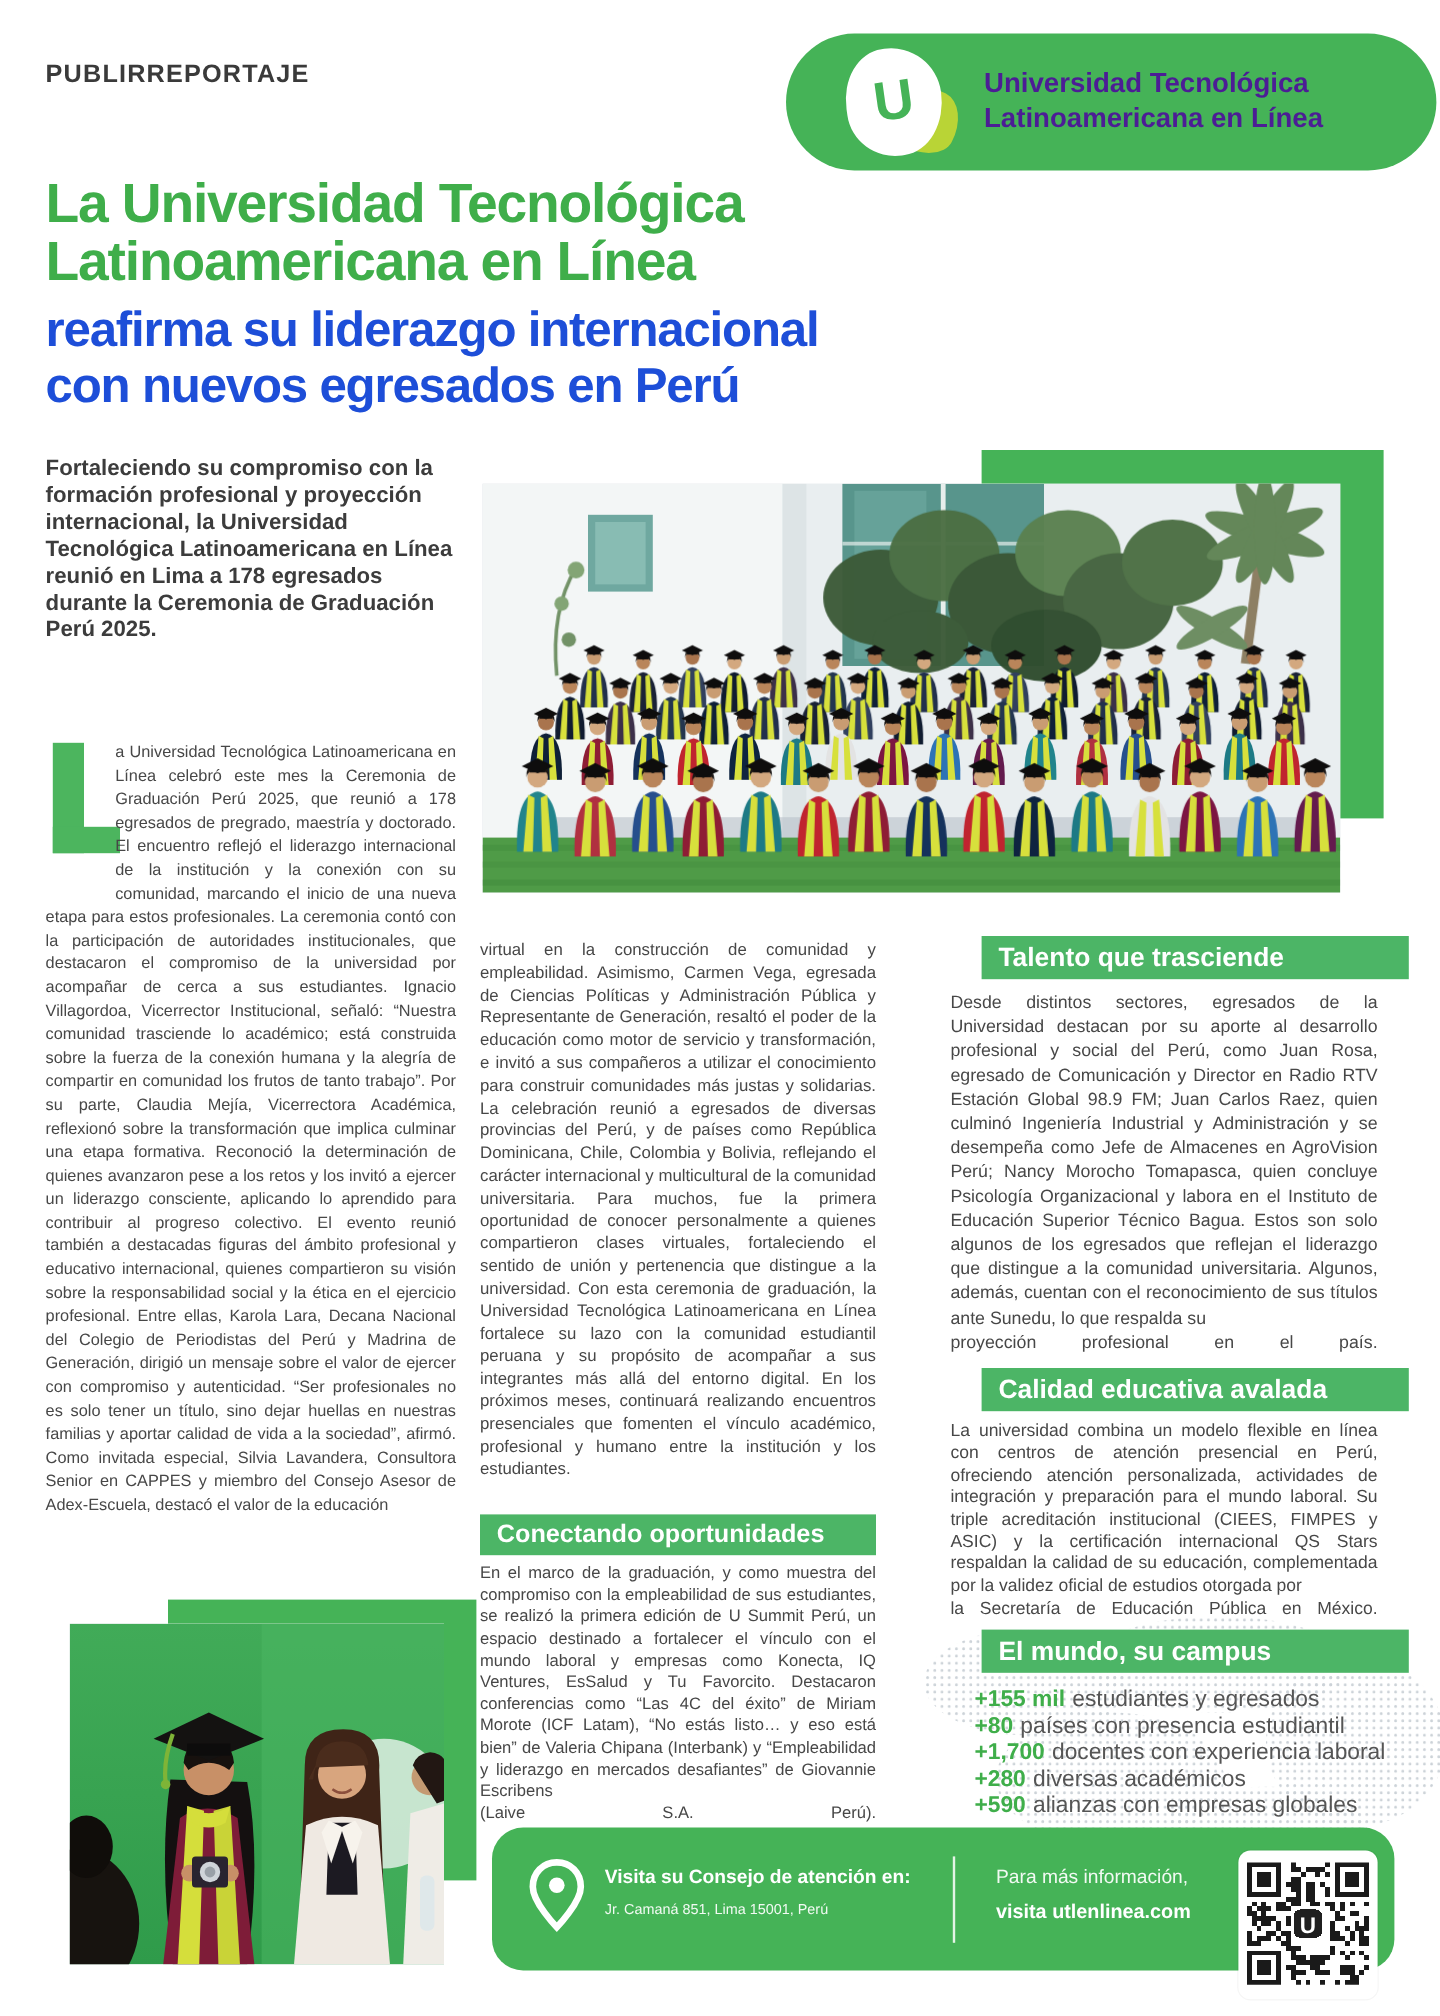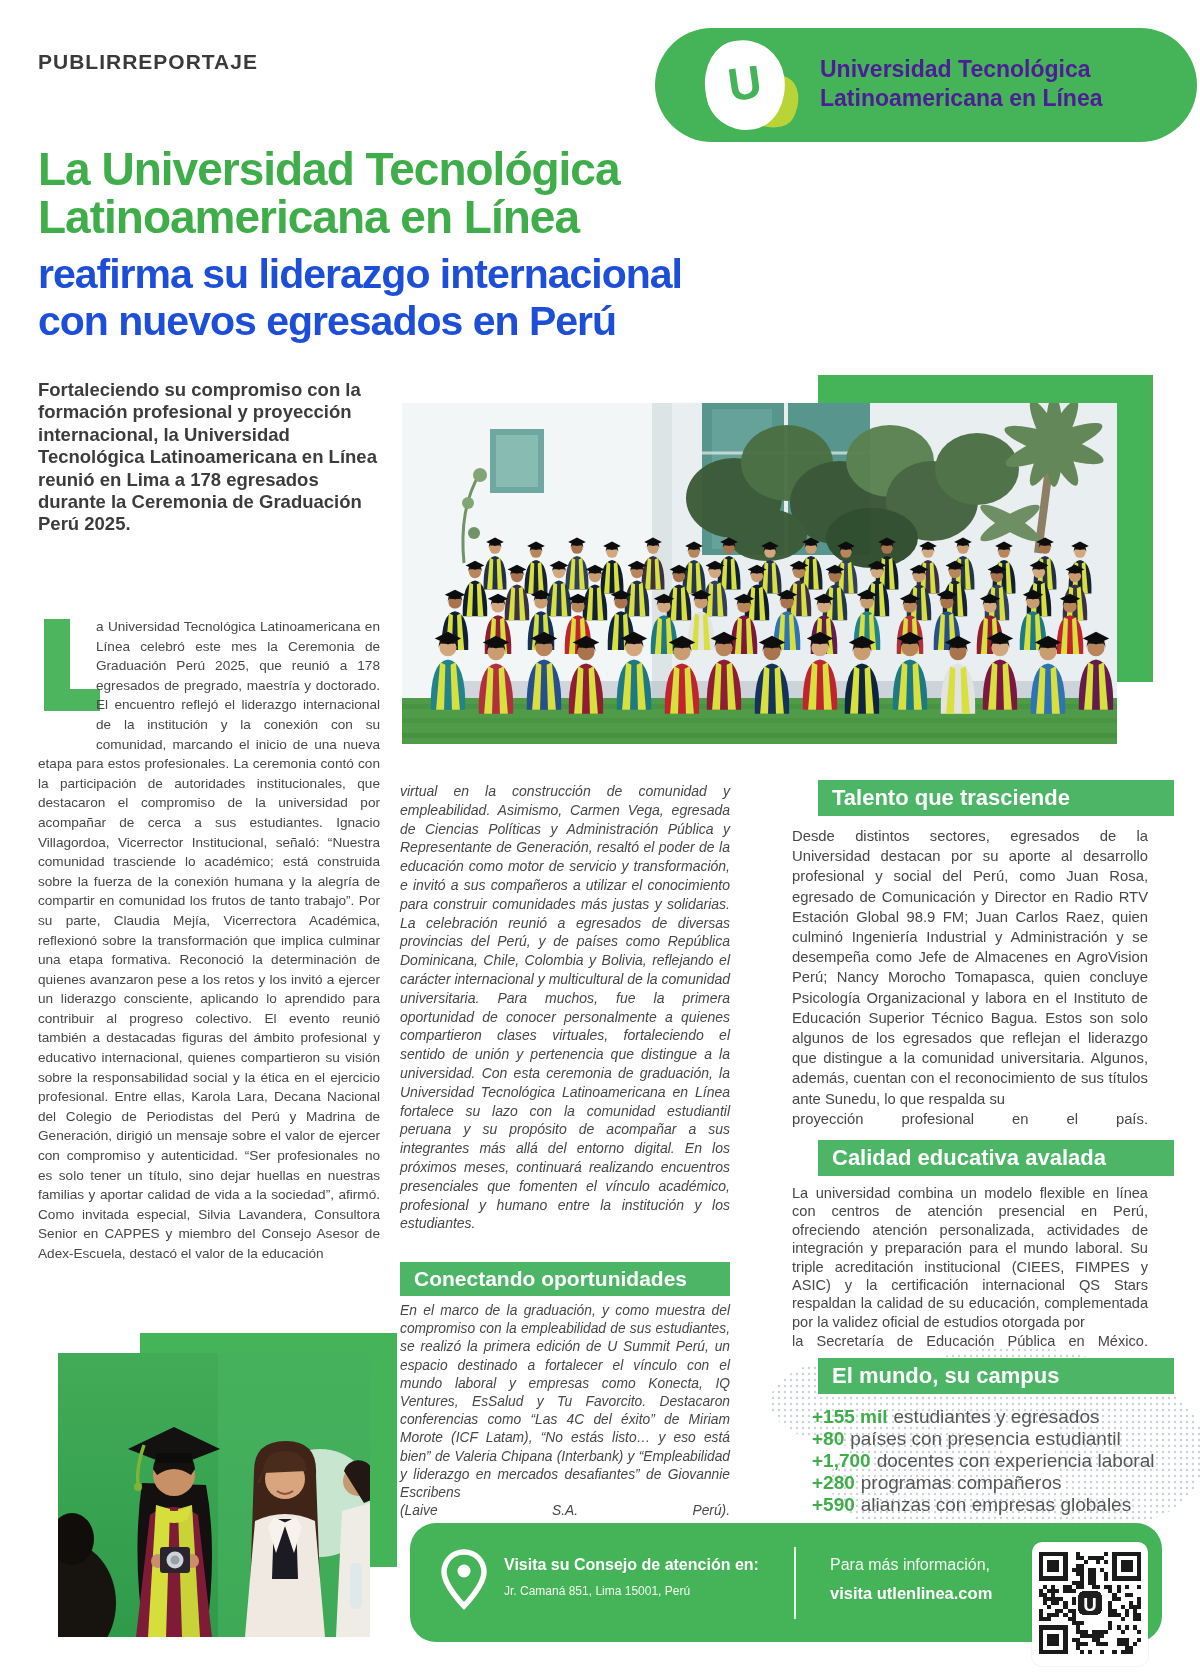--- a/index.html
+++ b/index.html
@@ -29,21 +29,21 @@
   .green-block{background:#45b357;}
   .block-a{left:818px;top:375px;width:335px;height:307px;}
   .block-b{left:140px;top:1333px;width:257px;height:234px;}
 
   .photo{overflow:hidden;background:#e9eef0;}
   .photo-a{left:402px;top:403px;width:715px;height:341px;}
   .photo-b{left:58px;top:1353px;width:312px;height:284px;}
 
   .body-col{text-align:justify;color:#474747;}
   .col-left{left:38px;top:617px;width:342px;font-size:13.6px;line-height:19.6px;}
-  .col-mid{left:400px;top:782px;width:330px;font-size:14px;line-height:18.8px;font-style:italic;}
+  .col-mid{left:400px;top:782px;width:330px;font-size:14px;line-height:18.8px;}
   .col-right{width:356px;left:792px;}
 
   .dropcap-spacer{float:left;width:58px;height:118px;}
   .dropcap-art{left:44px;top:619px;width:58px;height:92px;}
   .dropcap-art .bar{position:absolute;left:0;top:0;width:26px;height:92px;background:#4cb55e;}
   .dropcap-art .foot{position:absolute;left:0;bottom:0;width:56px;height:22px;background:#4cb55e;}
 
   .section-bar{background:#4cb566;color:#ffffff;font-weight:bold;}
   .bar-mid{left:400px;width:330px;height:34px;font-size:21px;line-height:34px;padding-left:14px;box-sizing:border-box;}
   .bar-right{left:818px;width:356px;height:36px;font-size:22px;line-height:36px;padding-left:14px;box-sizing:border-box;}
@@ -747,21 +747,21 @@
       <ellipse cx="395" cy="110" rx="75" ry="70" fill="url(#dotp)"></ellipse>
       <ellipse cx="190" cy="140" rx="95" ry="55" fill="url(#dotp)"></ellipse>
       <ellipse cx="320" cy="185" rx="85" ry="38" fill="url(#dotp)"></ellipse>
     </g>
   </svg>
 
   <div class="abs stats">
     <div class="stat-row"><span class="stat-val">+155 mil</span><span class="stat-label">estudiantes y egresados</span></div>
     <div class="stat-row"><span class="stat-val">+80</span><span class="stat-label">países con presencia estudiantil</span></div>
     <div class="stat-row"><span class="stat-val">+1,700</span><span class="stat-label">docentes con experiencia laboral</span></div>
-    <div class="stat-row"><span class="stat-val">+280</span><span class="stat-label">programas compañeros</span></div>
+    <div class="stat-row"><span class="stat-val">+280</span><span class="stat-label">diversas académicos</span></div>
     <div class="stat-row"><span class="stat-val">+590</span><span class="stat-label">alianzas con empresas globales</span></div>
   </div>
 
   <div class="abs green-block block-b"></div>
   <div class="abs photo photo-b">
     <svg width="312" height="284" viewBox="0 0 312 284">
       <defs>
         <linearGradient id="gbg" x1="0" y1="0" x2="0" y2="1">
           <stop offset="0" stop-color="#41ab58"></stop>
             <stop offset="1" stop-color="#2f9b4a"></stop>

